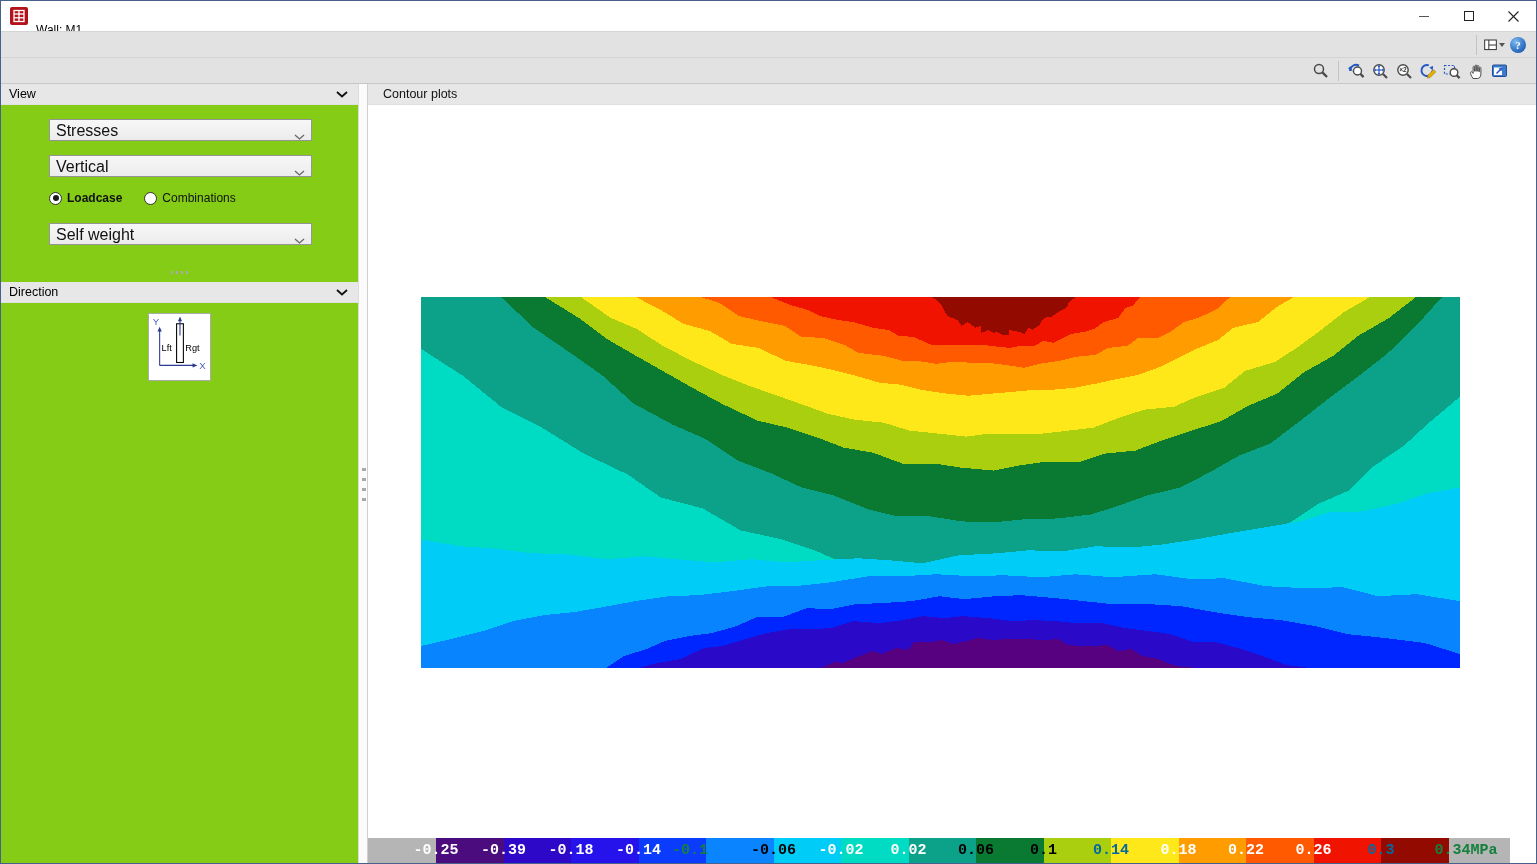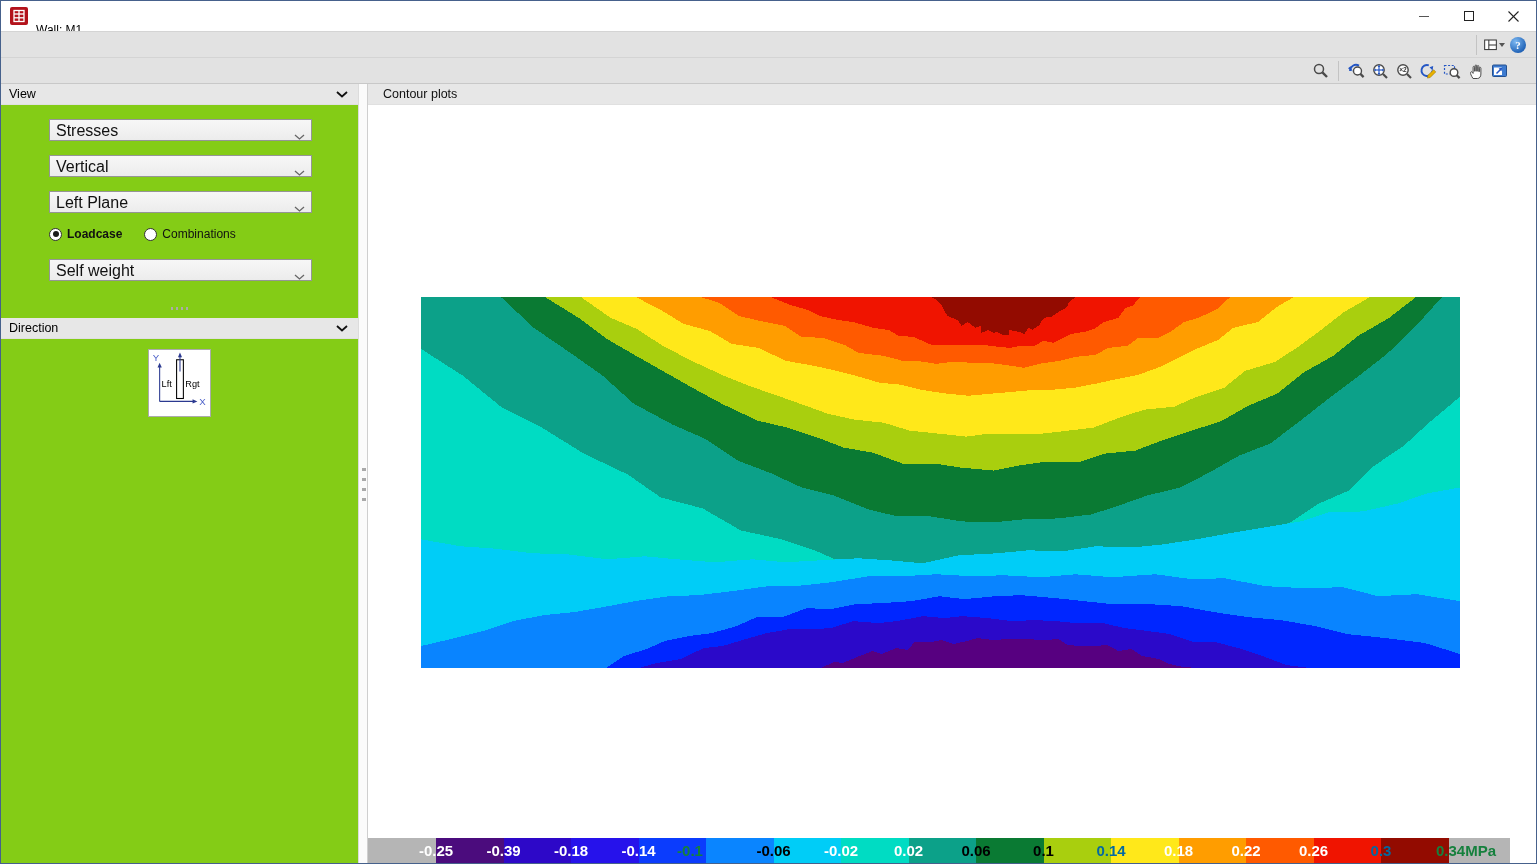--- a/index.html
+++ b/index.html
@@ -48,21 +48,21 @@
   .radio-label.bold { font-weight: bold; }
   .hgrip { width: 18px; height: 3px; margin: 26px auto 8px auto;
     background: repeating-linear-gradient(90deg,#ababab 0 2px, transparent 2px 5px); }
   
   .dir-body { padding: 10px 0 0 147px; }
   .dir-box { width: 63px; height: 68px; background: #fff; border: 1px solid #ababab; }
   
   .main-header { height: 21px; background: #e7e7e7; display: flex; align-items: center; padding-left: 15px; font-size: 12.5px; border-bottom: 1px solid #e0e0e0; }
   #wall { position: absolute; left: 53px; top: 213px; width: 1039px; height: 371px; }
   
-  #legend { position: absolute; left: 0; top: 754px; width: 1142px; height: 26px; }
+  #legend { position: absolute; left: 0; top: 754px; width: 1142px; height: 26px; font-family: Liberation Mono, monospace; }
   .leg-seg { position: absolute; top: 0; height: 26px; }
   .leg-label { position: absolute; top: 0; height: 26px; line-height: 26px; font-size: 15px; font-weight: bold; transform: translateX(-50%); white-space: nowrap; }
 </style>
 </head>
 <body>
 
 <div class="window">
 
   <div class="titlebar">
     <svg class="app-icon" viewBox="0 0 18 18">
@@ -206,26 +206,20 @@
 
       <div class="view-body">
         <div class="combo">
           <span class="combo-text">Stresses</span>
           <svg width="11" height="6" viewBox="0 0 11 6">
               <polyline points="1,1 5.5,5 10,1" stroke="#666" stroke-width="1.3" fill="none"></polyline>
             </svg>
         </div>
         <div class="combo">
           <span class="combo-text">Vertical</span>
-          <svg width="11" height="6" viewBox="0 0 11 6">
-              <polyline points="1,1 5.5,5 10,1" stroke="#666" stroke-width="1.3" fill="none"></polyline>
-            </svg>
-        </div>
-        <div class="combo">
-          <span class="combo-text">Left Plane</span>
           <svg width="11" height="6" viewBox="0 0 11 6">
               <polyline points="1,1 5.5,5 10,1" stroke="#666" stroke-width="1.3" fill="none"></polyline>
             </svg>
         </div>
 
         <div class="radio-row">
           <span class="radio checked"></span>
           <span class="radio-label bold">Loadcase</span>
           <span class="radio"></span>
           <span class="radio-label">Combinations</span>

